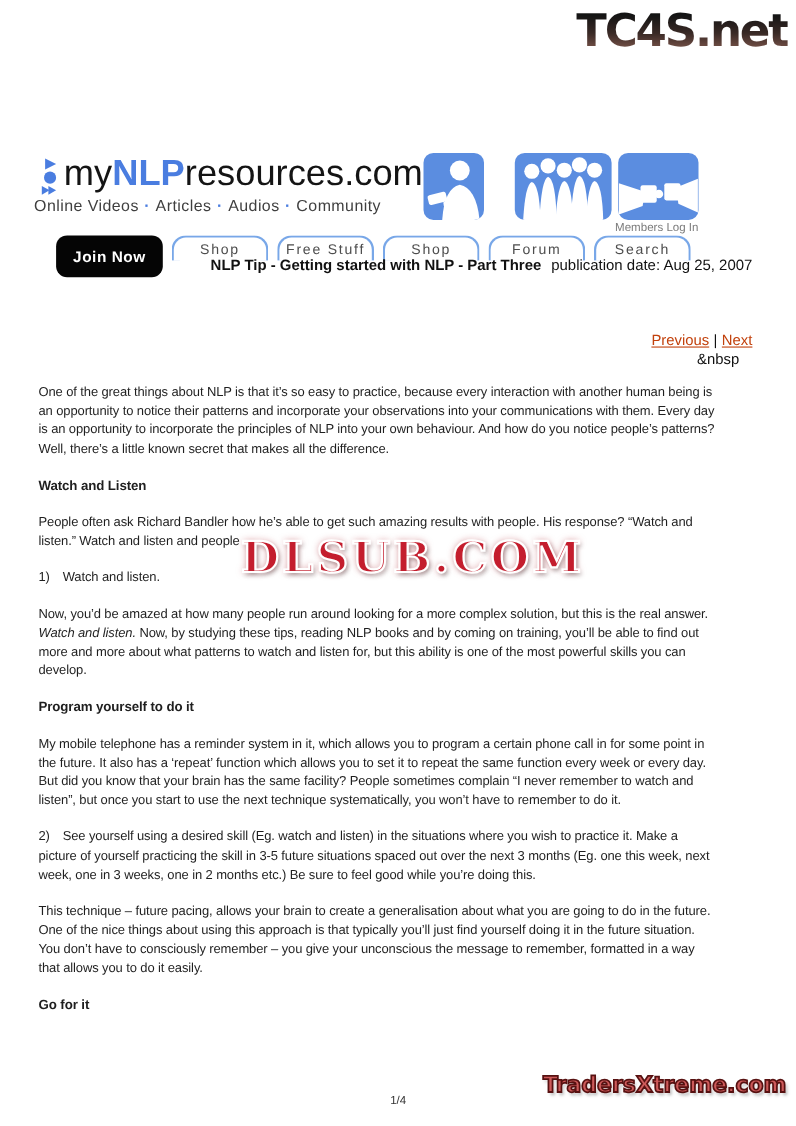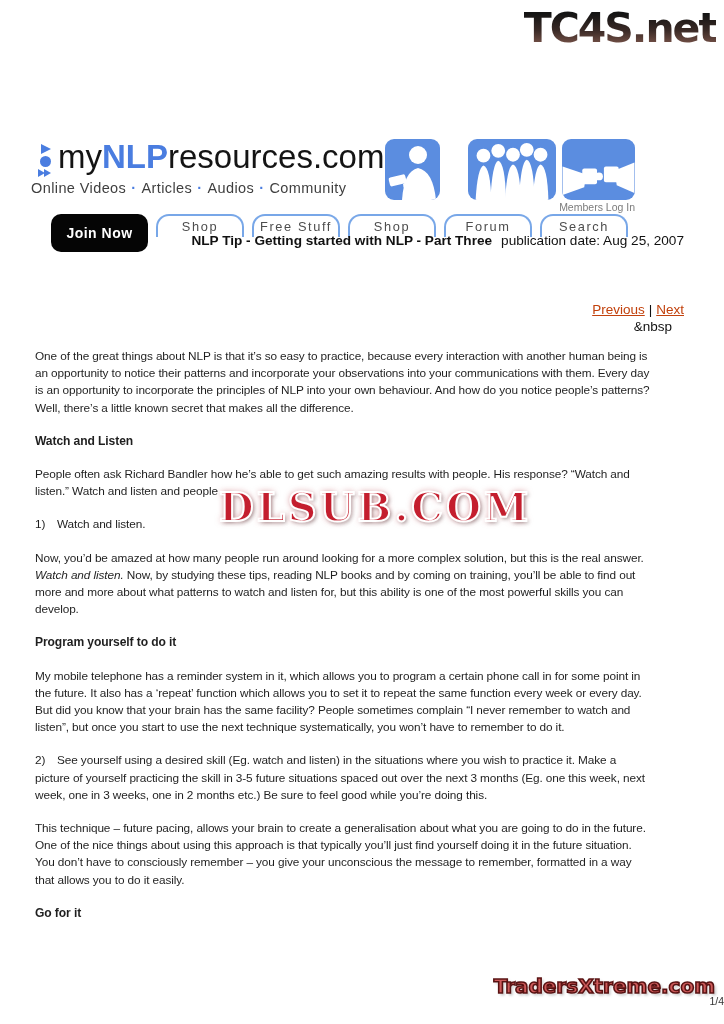--- a/index.html
+++ b/index.html
@@ -92,21 +92,21 @@
     transform:scaleY(0.97); white-space:nowrap;
   }
   .traders {
     position:absolute; top:974px; right:9px;
     font-family:"DejaVu Sans", sans-serif; font-weight:700; font-size:20px;
     color:#cd5a5a; -webkit-text-stroke:1.6px #571111;
     text-shadow:0 0 3px #ffffff, 0 0 6px #ffffff, 2px 2px 3px rgba(0,0,0,0.35);
     white-space:nowrap;
   }
 
-  .page-num { position:absolute; left:0; top:995px; width:724px; text-align:right; font-size:10.5px; color:#333; }
+  .page-num { position:absolute; left:0; top:995px; width:724px; text-align:center; font-size:10.5px; color:#333; }
 </style>
 </head>
 <body>
 
 <div class="page">
 
   <div class="tc4s">TC4S.net</div>
 
   <div class="logo-icon">
     <div class="tri"></div>

